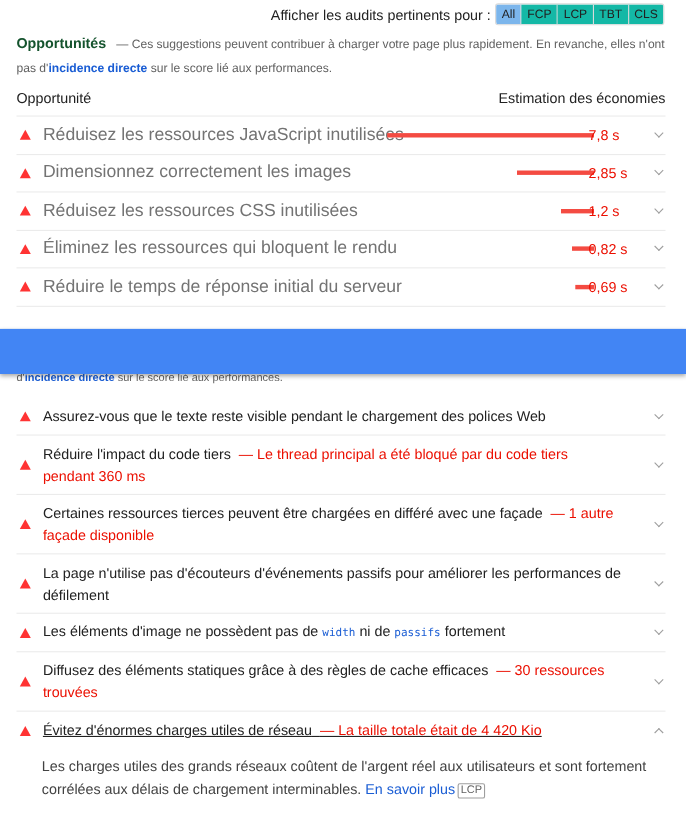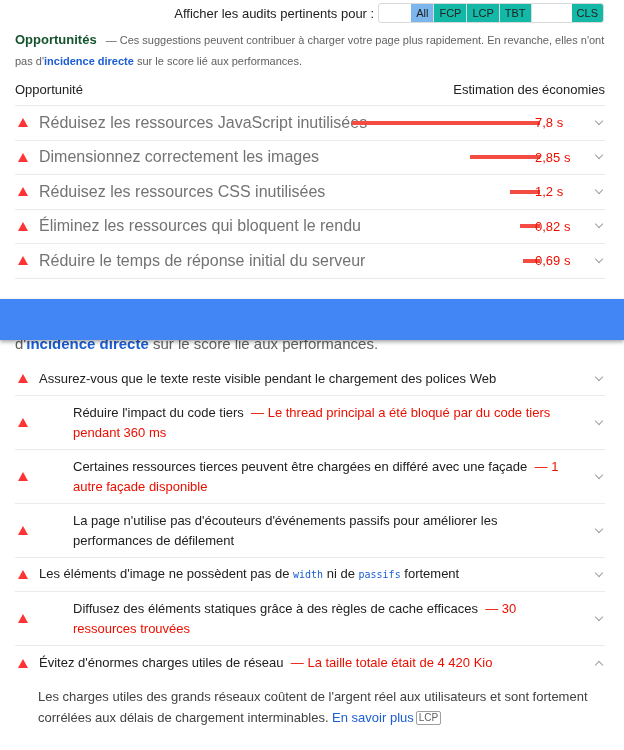--- a/index.html
+++ b/index.html
@@ -1,49 +1,49 @@
 <!DOCTYPE html>
 <html><head>
 <meta charset="utf-8">
 <style>
   * { box-sizing: border-box; margin: 0; padding: 0; }
   html, body { width: 624px; height: 750px; overflow: hidden; background: #ffffff; }
   body { font-family: "Liberation Sans", "DejaVu Sans", sans-serif; color: #212121; position: relative; }
 
   .filter-bar { position: absolute; top: 3px; right: 20px; display: flex; align-items: center; font-size: 13px; color: #212121; }
   .filter-label { margin-right: 4px; }
-  .filter-group { display: flex; border: 1px solid #dadada; border-radius: 3px; overflow: hidden; padding-left: 32px; }
+  .filter-group { display: flex; border: 1px solid #dadada; border-radius: 3px; overflow: hidden; }
   .filter-btn { font-size: 11px; padding: 2px 5px; line-height: 14px; border-right: 1px solid #dadada; background: #14b8a6; color: #212121; cursor: pointer; }
-  .filter-btn:last-child { border-right: none; margin-left: 40px; }
+  .filter-btn:last-child { border-right: none; }
   .filter-btn.active { background: #7cb6ec; color: #212121; }
 
   .section-desc { position: absolute; left: 15px; top: 29px; width: 595px; font-size: 11px; line-height: 21px; color: #616161; }
   .section-title { font-size: 13px; font-weight: bold; color: #14532d; margin-right: 6px; }
   .link { color: #1a5dd4; font-weight: bold; }
   .link-plain { color: #1a5dd4; }
 
   .table-header { position: absolute; left: 15px; top: 82px; width: 590px; display: flex; justify-content: space-between; font-size: 13px; color: #212121; height: 24px; border-bottom: 1px solid #ebebeb; }
 
   .opp-list { position: absolute; left: 15px; top: 106px; width: 590px; }
   .opp-row { height: 34.5px; display: flex; align-items: center; border-bottom: 1px solid #ebebeb; position: relative; }
   .tri { width: 0; height: 0; border-left: 5px solid transparent; border-right: 5px solid transparent; border-bottom: 9px solid #f33; margin-left: 3px; margin-right: 11px; flex-shrink: 0; }
   .opp-label { font-size: 16px; color: #737373; flex: 1; }
   .opp-bar { position: absolute; right: 65px; height: 4px; background: #f44b42; top: 50%; margin-top: -2px; }
   .opp-val { position: absolute; right: 20px; font-size: 13px; color: #eb0f00; text-align: left; width: 50px; }
   .chev { position: absolute; right: 3px; width: 6px; height: 6px; border-right: 1.2px solid #9e9e9e; border-bottom: 1.2px solid #9e9e9e; transform: rotate(45deg); top: 50%; margin-top: -5px; }
   .chev.up { transform: rotate(-135deg); margin-top: -1px; }
 
   .blue-bar { position: absolute; left: 0; top: 299px; width: 624px; height: 41px; background: #4285f4; box-shadow: 0 2px 4px rgba(0,0,0,0.35); z-index: 5; }
 
-  .clipped-text { position: absolute; left: 15px; top: 336px; font-size: 15px; color: #616161; line-height: 16px; z-index: 1; }
+  .clipped-text { position: absolute; left: 15px; top: 336px; font-size: 10px; color: #616161; line-height: 16px; z-index: 1; }
 
   .diag-list { position: absolute; left: 15px; top: 362px; width: 590px; }
   .diag-row { display: flex; align-items: center; border-bottom: 1px solid #ebebeb; position: relative; padding: 6px 40px 6px 0; min-height: 34px; }
-  .diag-row.two { min-height: 54px; gap: 34px; }
-  .diag-row.no-border { border-bottom: none; }
+  .diag-row.two { min-height: 54px; }
+  .diag-row.no-border { border-bottom: none; text-decoration: underline; }
   .diag-text { font-size: 13px; line-height: 20px; color: #212121; }
   .diag-extra { color: #eb0f00; }
   .code { font-family: "DejaVu Sans Mono", monospace; font-size: 10px; color: #1a5dd4; }
 
   .diag-body { position: absolute; left: 38px; top: 686px; width: 550px; font-size: 13px; line-height: 21px; color: #424242; }
   .tag { display: inline-block; border: 1px solid #9e9e9e; border-radius: 2px; font-size: 10px; line-height: 12px; padding: 0 2px; color: #616161; vertical-align: 1px; margin-left: 2px; }
 </style>
 </head>
 <body>
 

